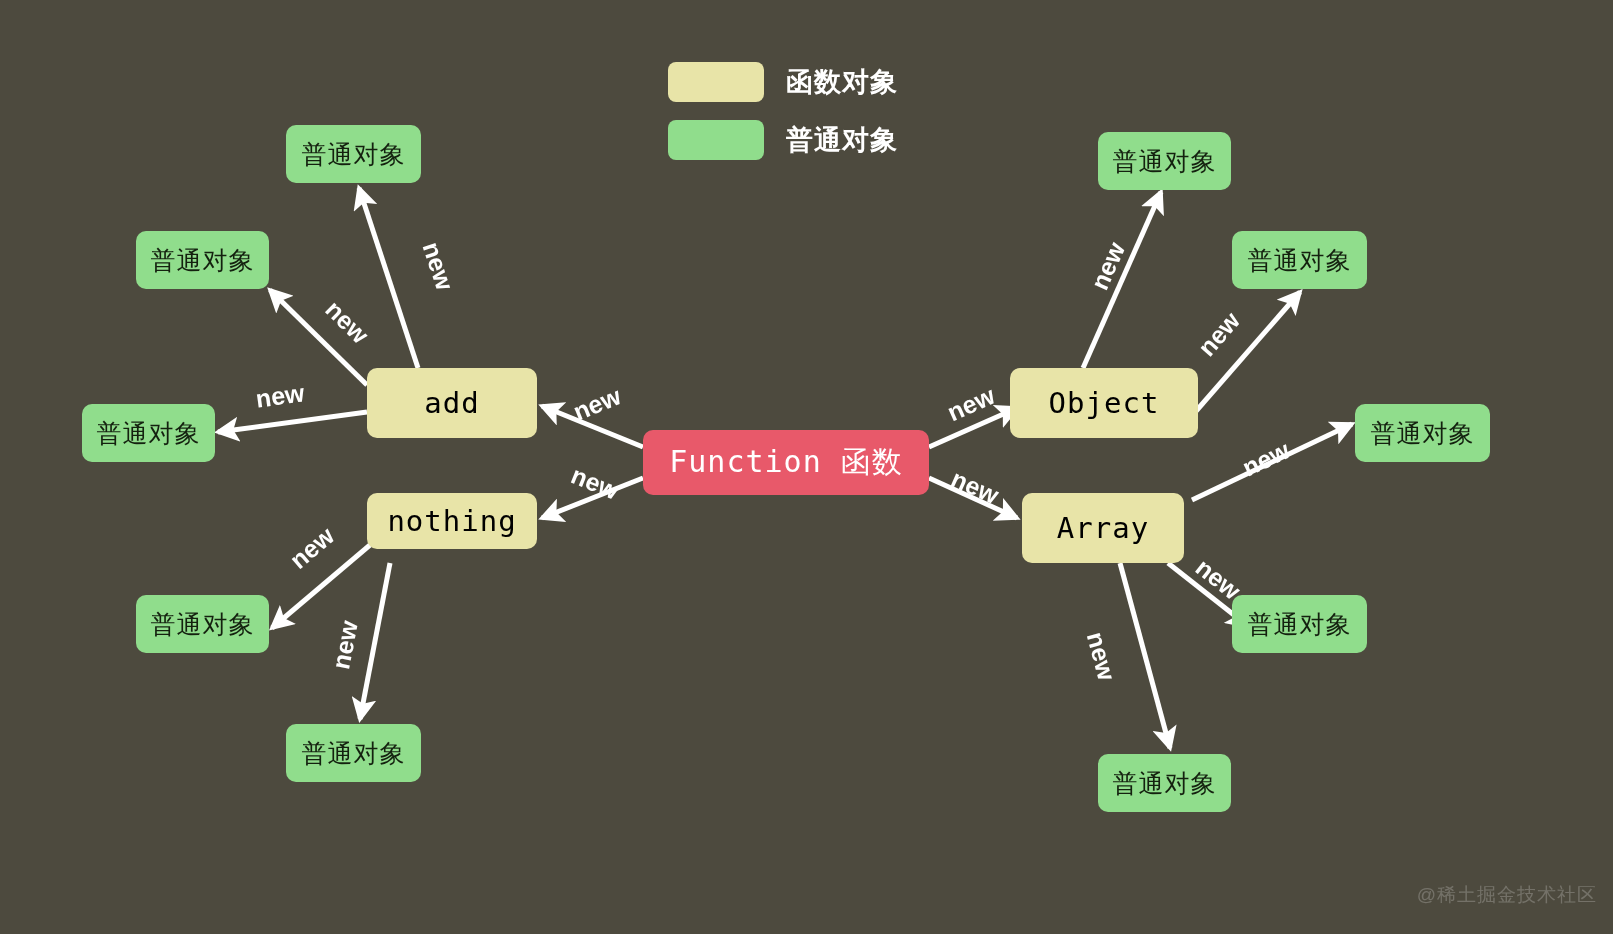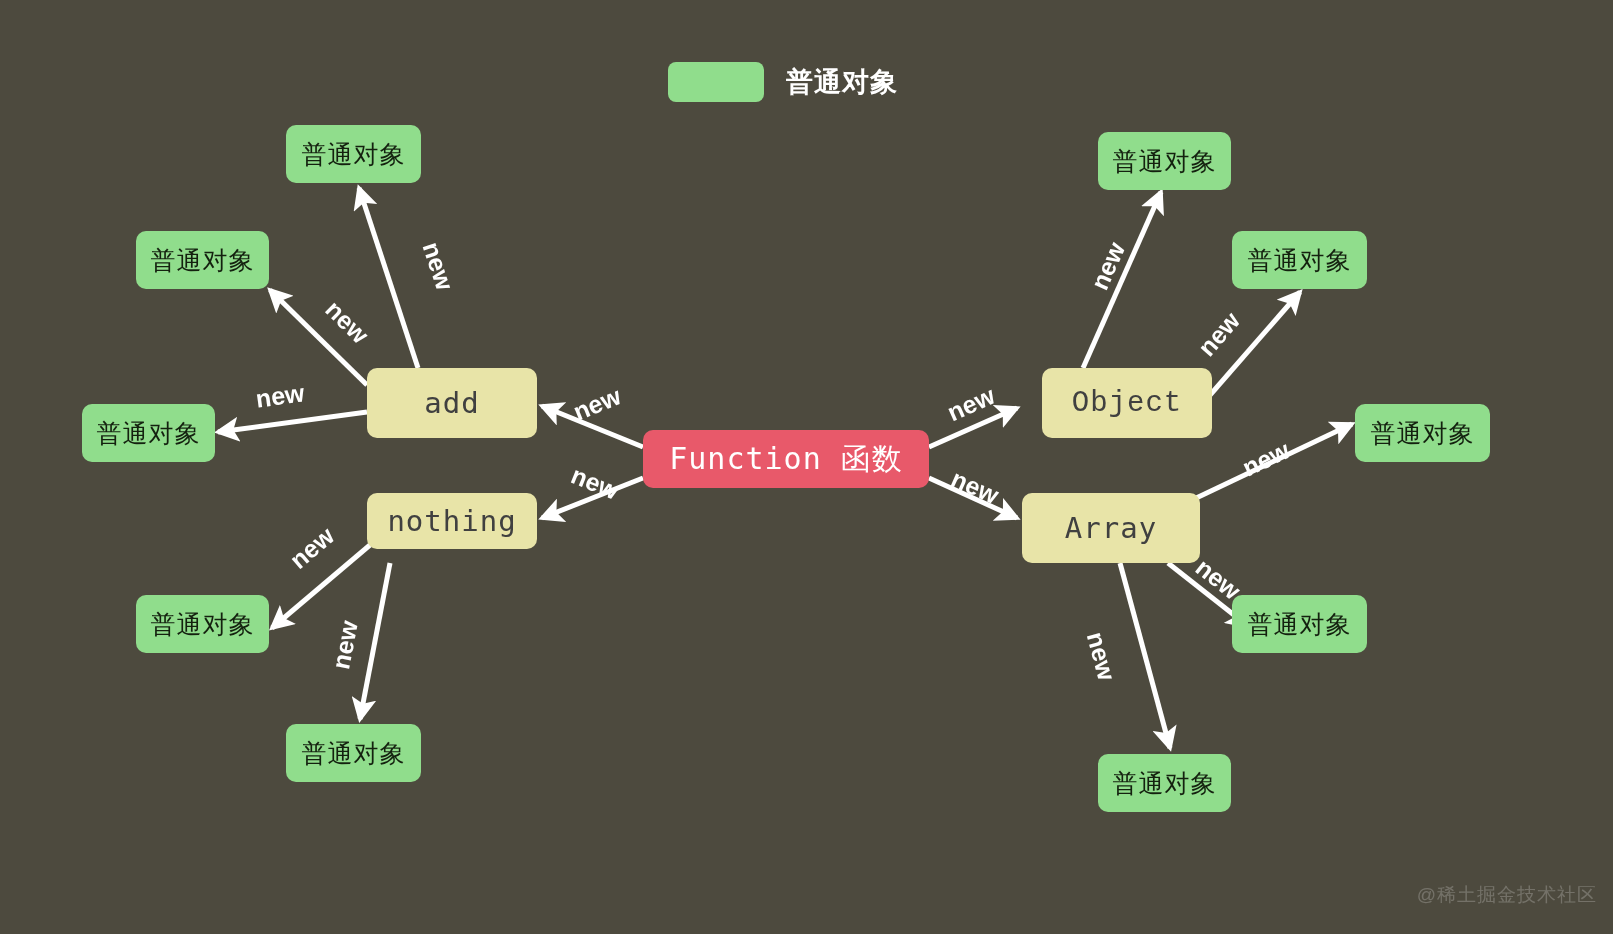--- a/index.html
+++ b/index.html
@@ -35,21 +35,21 @@
   .node.plain {
     background: #90dd8c;
     color: #14210f;
     font-family: "Liberation Sans", sans-serif;
     font-size: 25px;
     font-weight: 400;
     letter-spacing: 1px;
   }
   .node.func {
     background: #e8e4a8;
-    color: #404040;
+    color: #000000;
     font-family: "DejaVu Sans Mono", monospace;
     font-size: 29px;
     font-weight: 400;
     letter-spacing: 1px;
     text-align: right;
   }
   .node.root {
     background: #e8596a;
     color: #ffffff;
     font-family: "DejaVu Sans Mono", monospace;
@@ -124,33 +124,33 @@
         <line x1="390" y1="563" x2="360" y2="719" stroke="#ffffff" stroke-width="5" marker-end="url(#arrowhead)"></line>
         <line x1="1083" y1="368" x2="1161" y2="192" stroke="#ffffff" stroke-width="5" marker-end="url(#arrowhead)"></line>
         <line x1="1190" y1="418" x2="1300" y2="292" stroke="#ffffff" stroke-width="5" marker-end="url(#arrowhead)"></line>
         <line x1="1192" y1="500" x2="1352" y2="424" stroke="#ffffff" stroke-width="5" marker-end="url(#arrowhead)"></line>
         <line x1="1168" y1="563" x2="1248" y2="626" stroke="#ffffff" stroke-width="5" marker-end="url(#arrowhead)"></line>
         <line x1="1120" y1="563" x2="1170" y2="748" stroke="#ffffff" stroke-width="5" marker-end="url(#arrowhead)"></line>
       </g>
   </svg>
 
   <div id="nodes">
-      <div class="node root" style="left: 643px; top: 430px; width: 286px; height: 58px;">
+      <div class="node root" style="left: 643px; top: 430px; width: 286px; height: 65px;">
         <span>Function 函数</span>
       </div>
       <div class="node func" style="left: 367px; top: 368px; width: 170px; height: 70px;">
         <span>add</span>
       </div>
       <div class="node func" style="left: 367px; top: 493px; width: 170px; height: 56px;">
         <span>nothing</span>
       </div>
-      <div class="node func" style="left: 1042px; top: 368px; width: 170px; height: 70px; font-family: Liberation Mono, monospace;">
+      <div class="node func" style="left: 1010px; top: 368px; width: 188px; height: 70px;">
         <span>Object</span>
       </div>
-      <div class="node func" style="left: 1022px; top: 493px; width: 178px; height: 70px;">
+      <div class="node func" style="left: 1022px; top: 493px; width: 162px; height: 70px;">
         <span>Array</span>
       </div>
       <div class="node plain" style="left: 286px; top: 125px; width: 135px; height: 58px;">
         <span>普通对象</span>
       </div>
       <div class="node plain" style="left: 136px; top: 231px; width: 133px; height: 58px;">
         <span>普通对象</span>
       </div>
       <div class="node plain" style="left: 82px; top: 404px; width: 133px; height: 58px;">
         <span>普通对象</span>
@@ -189,19 +189,23 @@
       <div class="edge-label" style="left: 345px; top: 645px; transform: translate(-50%, -50%) rotate(-79.1deg);">new</div>
       <div class="edge-label" style="left: 1108px; top: 266px; transform: translate(-50%, -50%) rotate(-66.1deg);">new</div>
       <div class="edge-label" style="left: 1219px; top: 334px; transform: translate(-50%, -50%) rotate(-48.9deg);">new</div>
       <div class="edge-label" style="left: 1266px; top: 459px; transform: translate(-50%, -50%) rotate(-25.4deg);">new</div>
       <div class="edge-label" style="left: 1218px; top: 579px; transform: translate(-50%, -50%) rotate(38.2deg);">new</div>
       <div class="edge-label" style="left: 1101px; top: 656px; transform: translate(-50%, -50%) rotate(74.9deg);">new</div>
     </div>
 
   <div id="legend">
     <div class="legend-row">
+      <div class="legend-swatch func"></div>
+      <div class="legend-text">函数对象</div>
+    </div>
+    <div class="legend-row">
       <div class="legend-swatch plain"></div>
       <div class="legend-text">普通对象</div>
     </div>
   </div>
 
   <div id="watermark">@稀土掘金技术社区</div>
 </div>
 
 </body></html>

